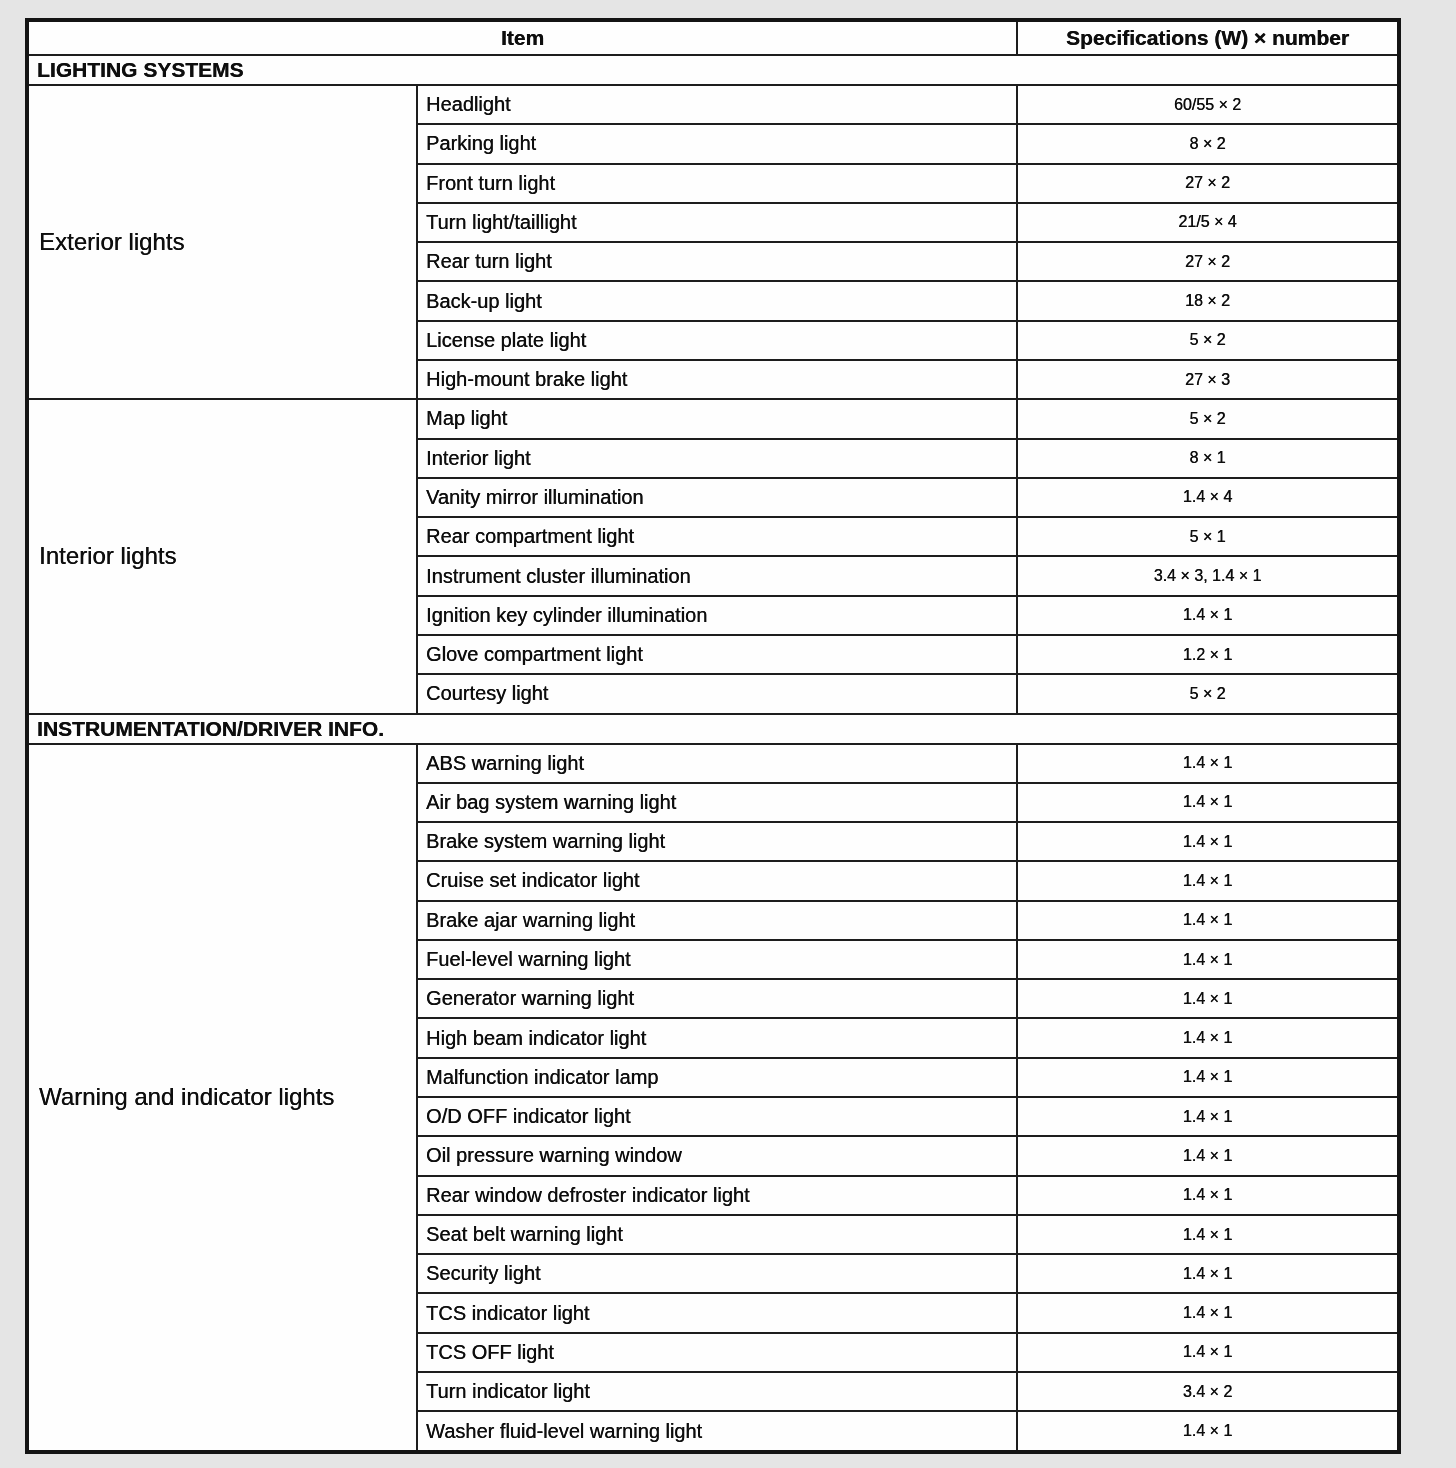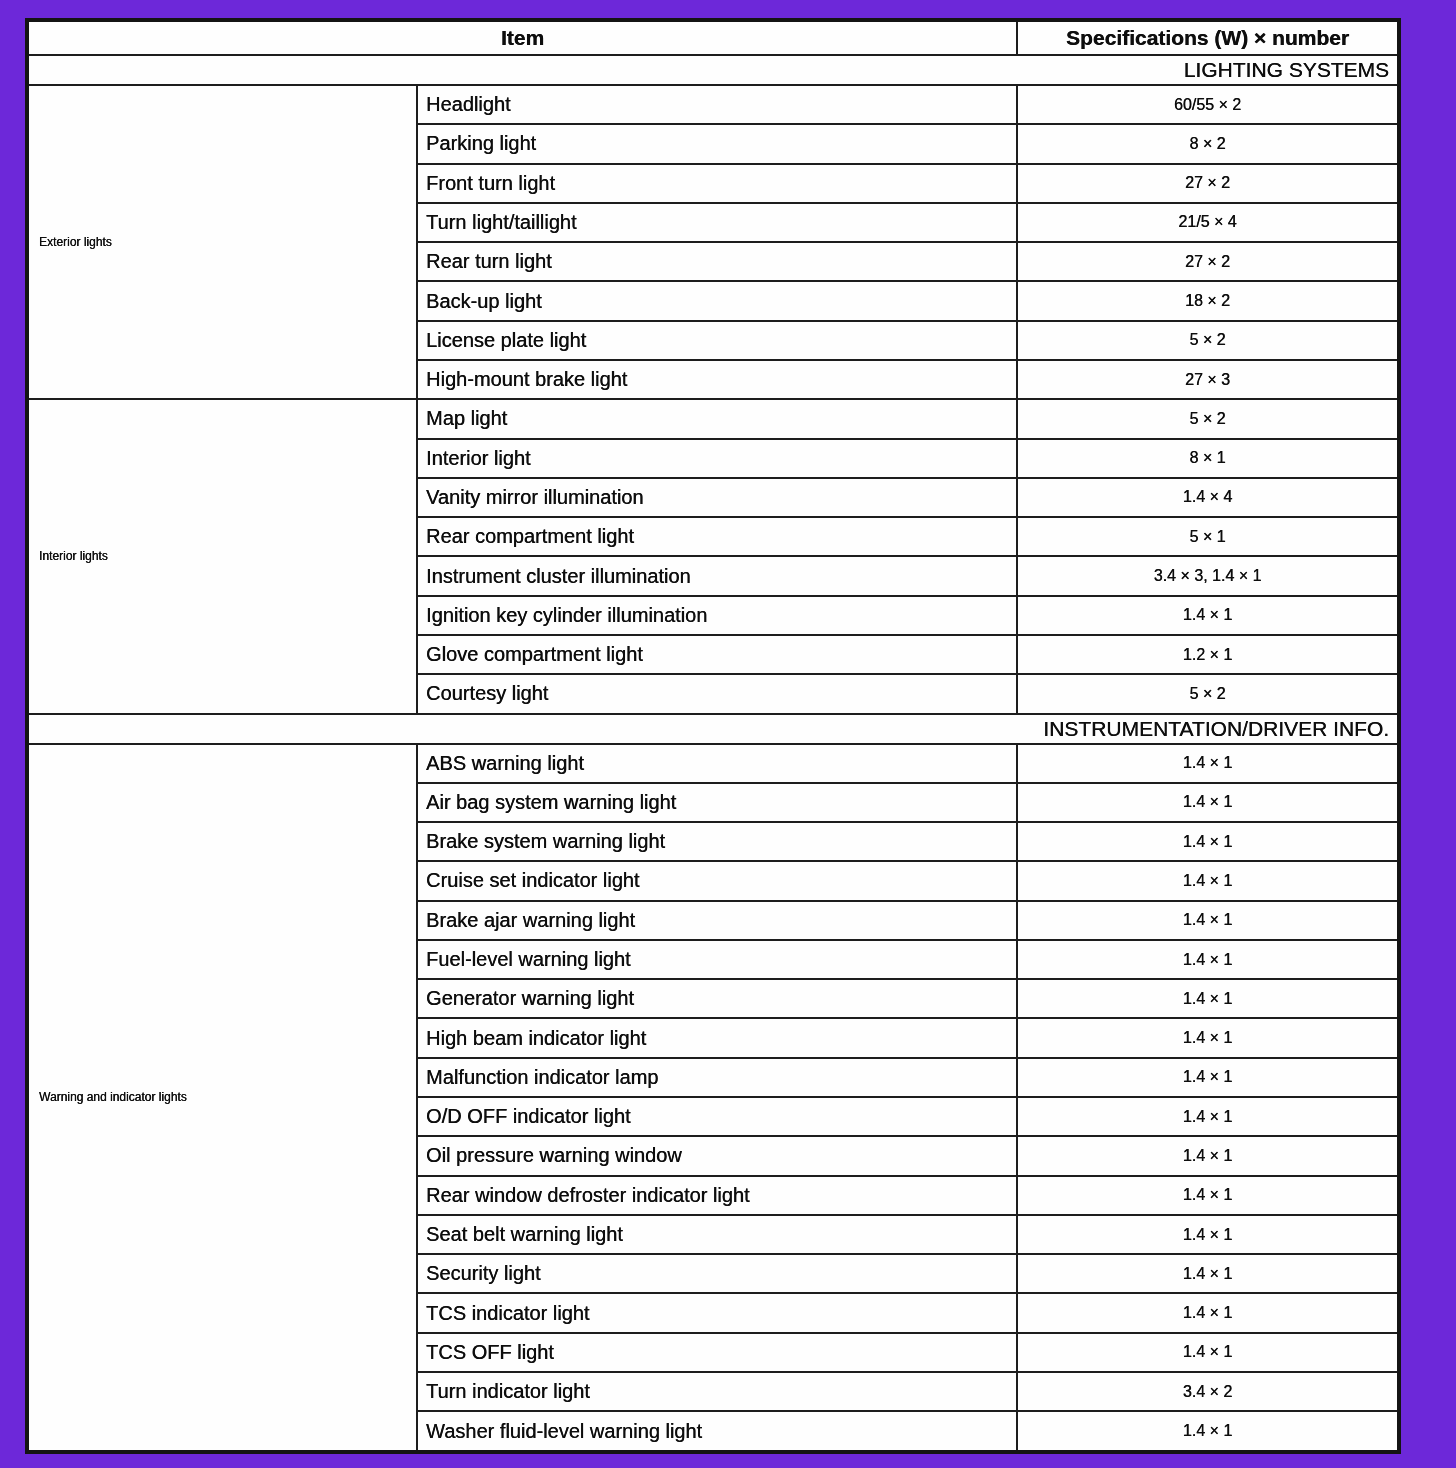--- a/index.html
+++ b/index.html
@@ -7,21 +7,21 @@
     padding: 0;
     background: #ffffff;
     font-family: "Liberation Sans", sans-serif;
     color: #0e0e0e;
   }
   .page {
     width: 1456px;
     height: 1468px;
     box-sizing: border-box;
     padding: 18px 59px 14px 25px;
-    background: #6d28d9;
+    background: #e5e5e5;
   }
   table.spec-table {
     width: 100%;
     height: 100%;
     border-collapse: collapse;
     table-layout: fixed;
     border: 4px solid #141414;
     background: #fefefe;
   }
   th, td {
@@ -36,27 +36,27 @@
   }
   thead th {
     font-size: 21px;
     font-weight: bold;
     text-align: center;
     padding: 4px 10px;
     height: 34px;
   }
   tr.section-row td {
     font-size: 21px;
-    font-weight: normal;
-    text-align: right;
+    font-weight: bold;
+    text-align: left;
     padding: 1px 8px;
     height: 30px;
   }
   td.group-cell {
-    font-size: 12px;
+    font-size: 24px;
     text-align: left;
     vertical-align: middle;
     padding: 4px 10px;
   }
   td.item-cell {
     font-size: 20px;
     text-align: left;
     padding: 5px 8px;
   }
   td.spec-cell {

